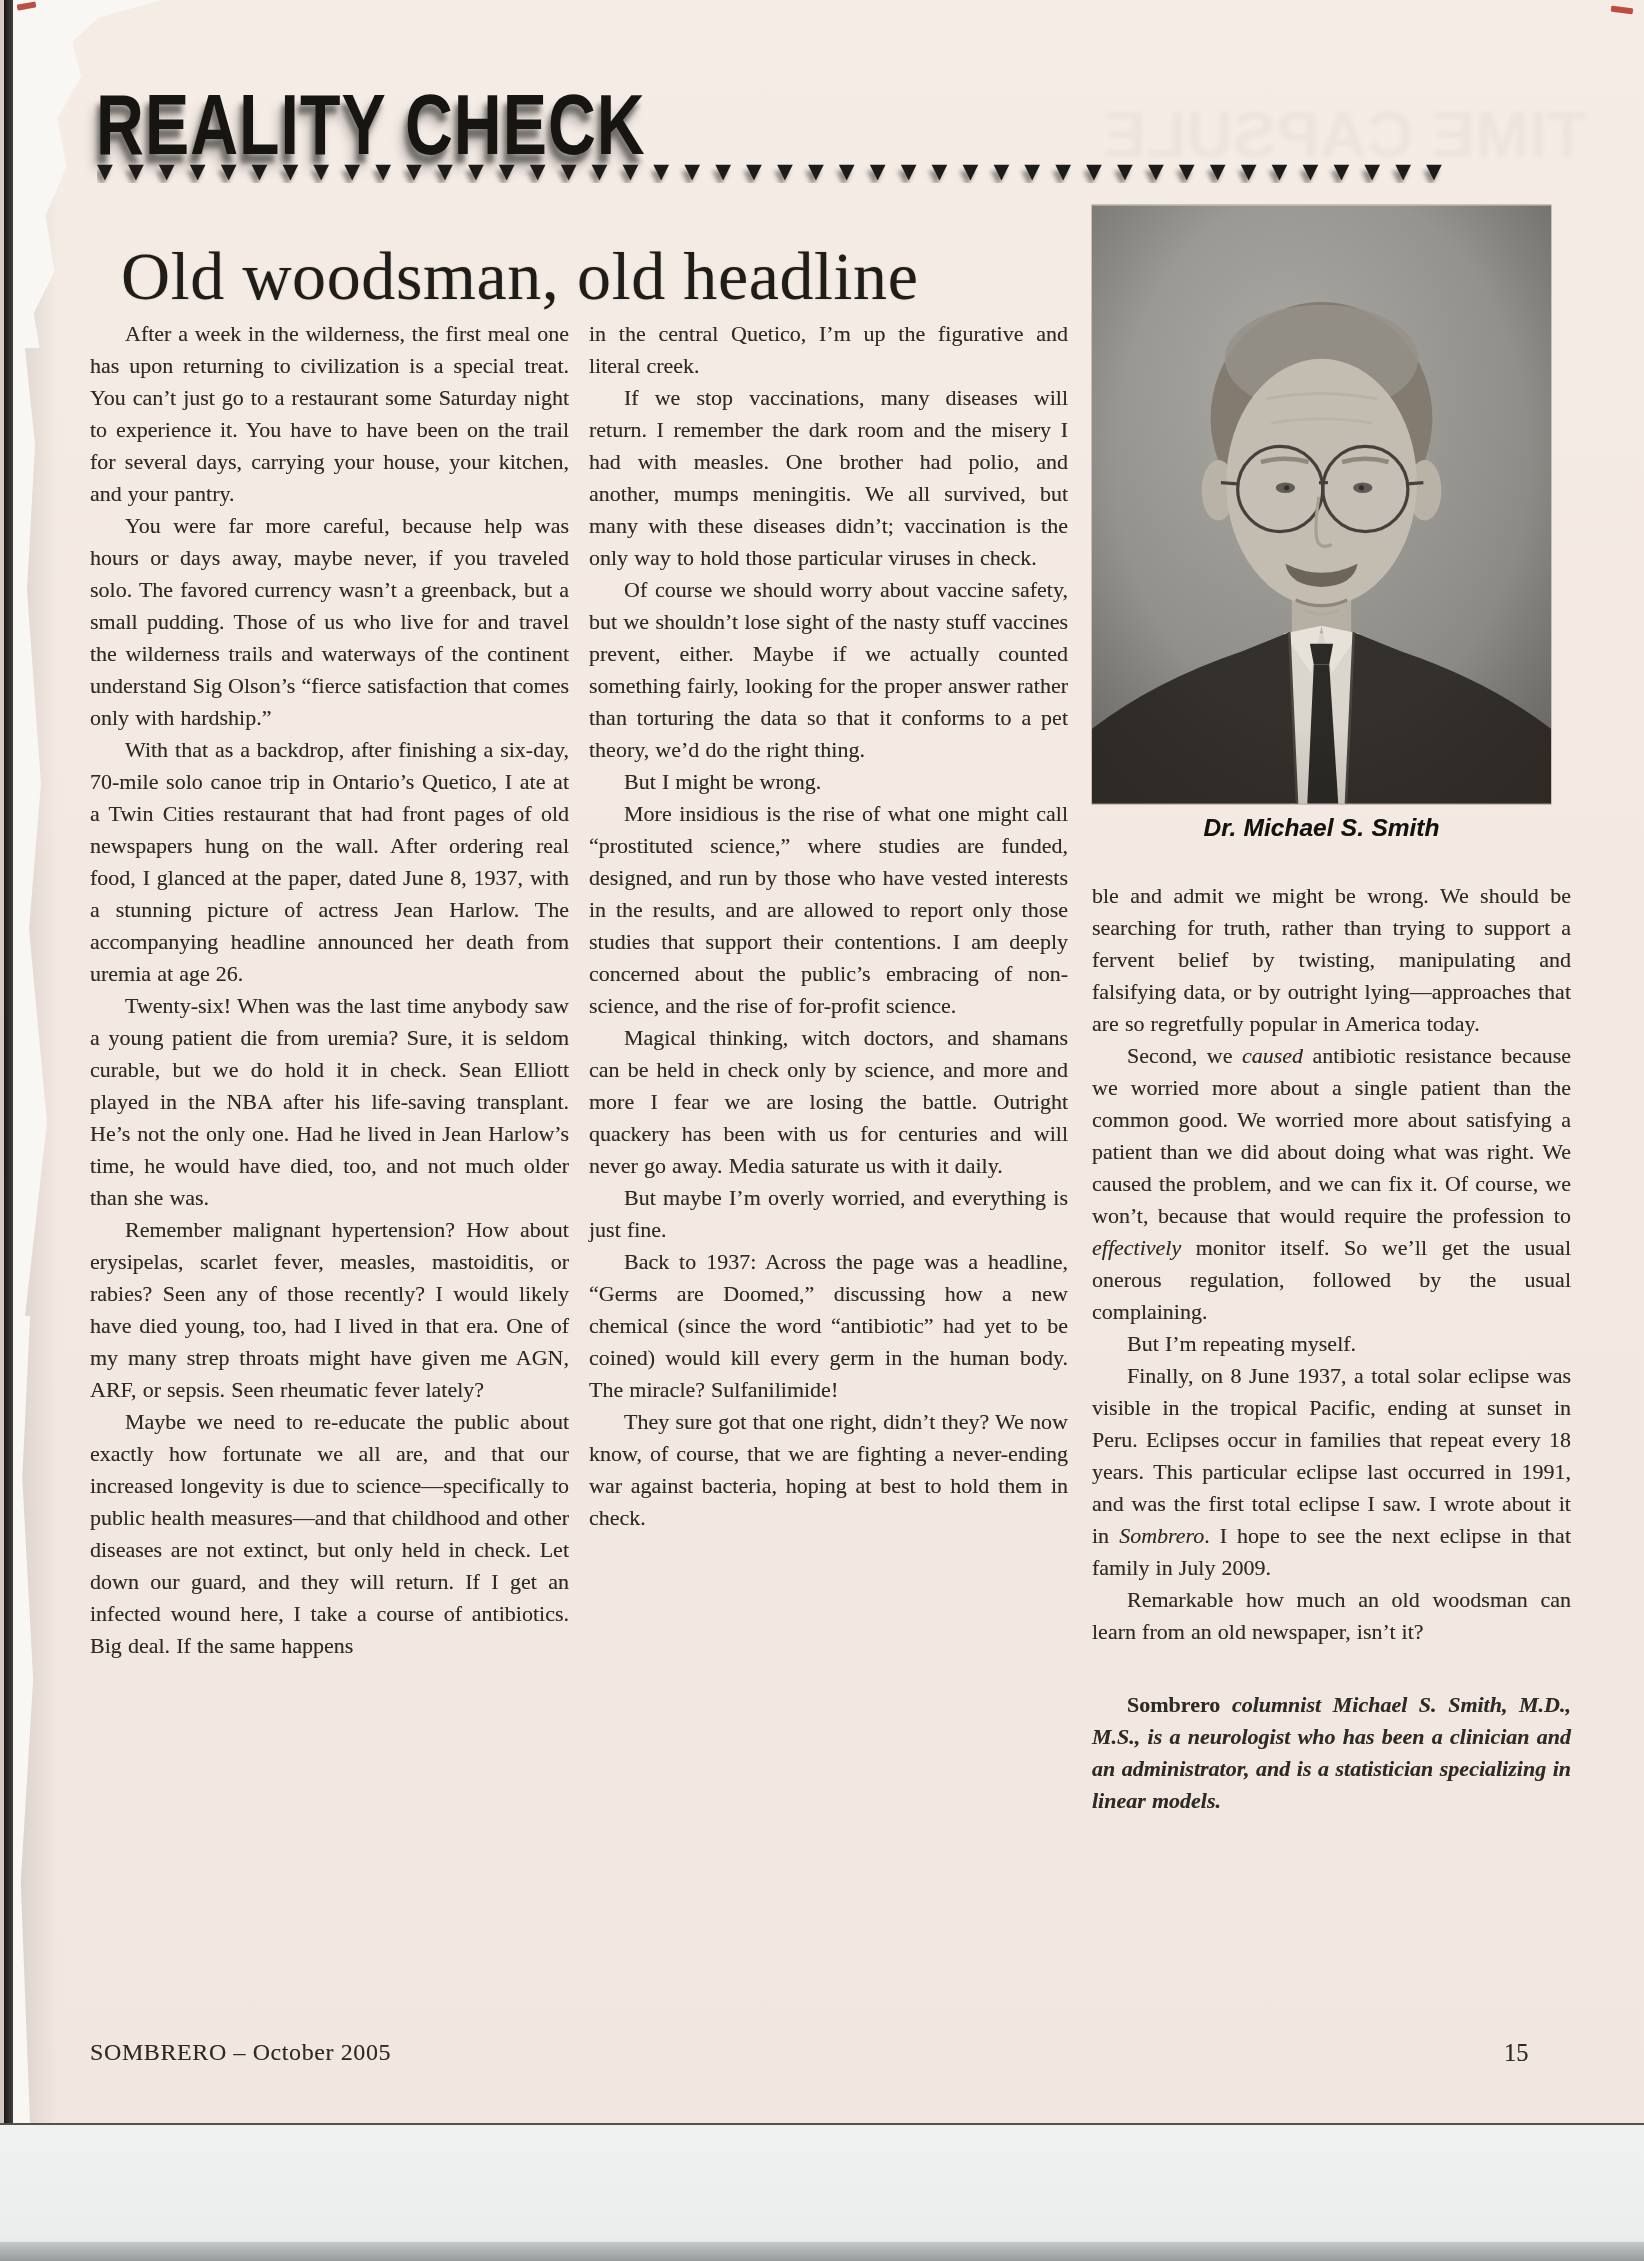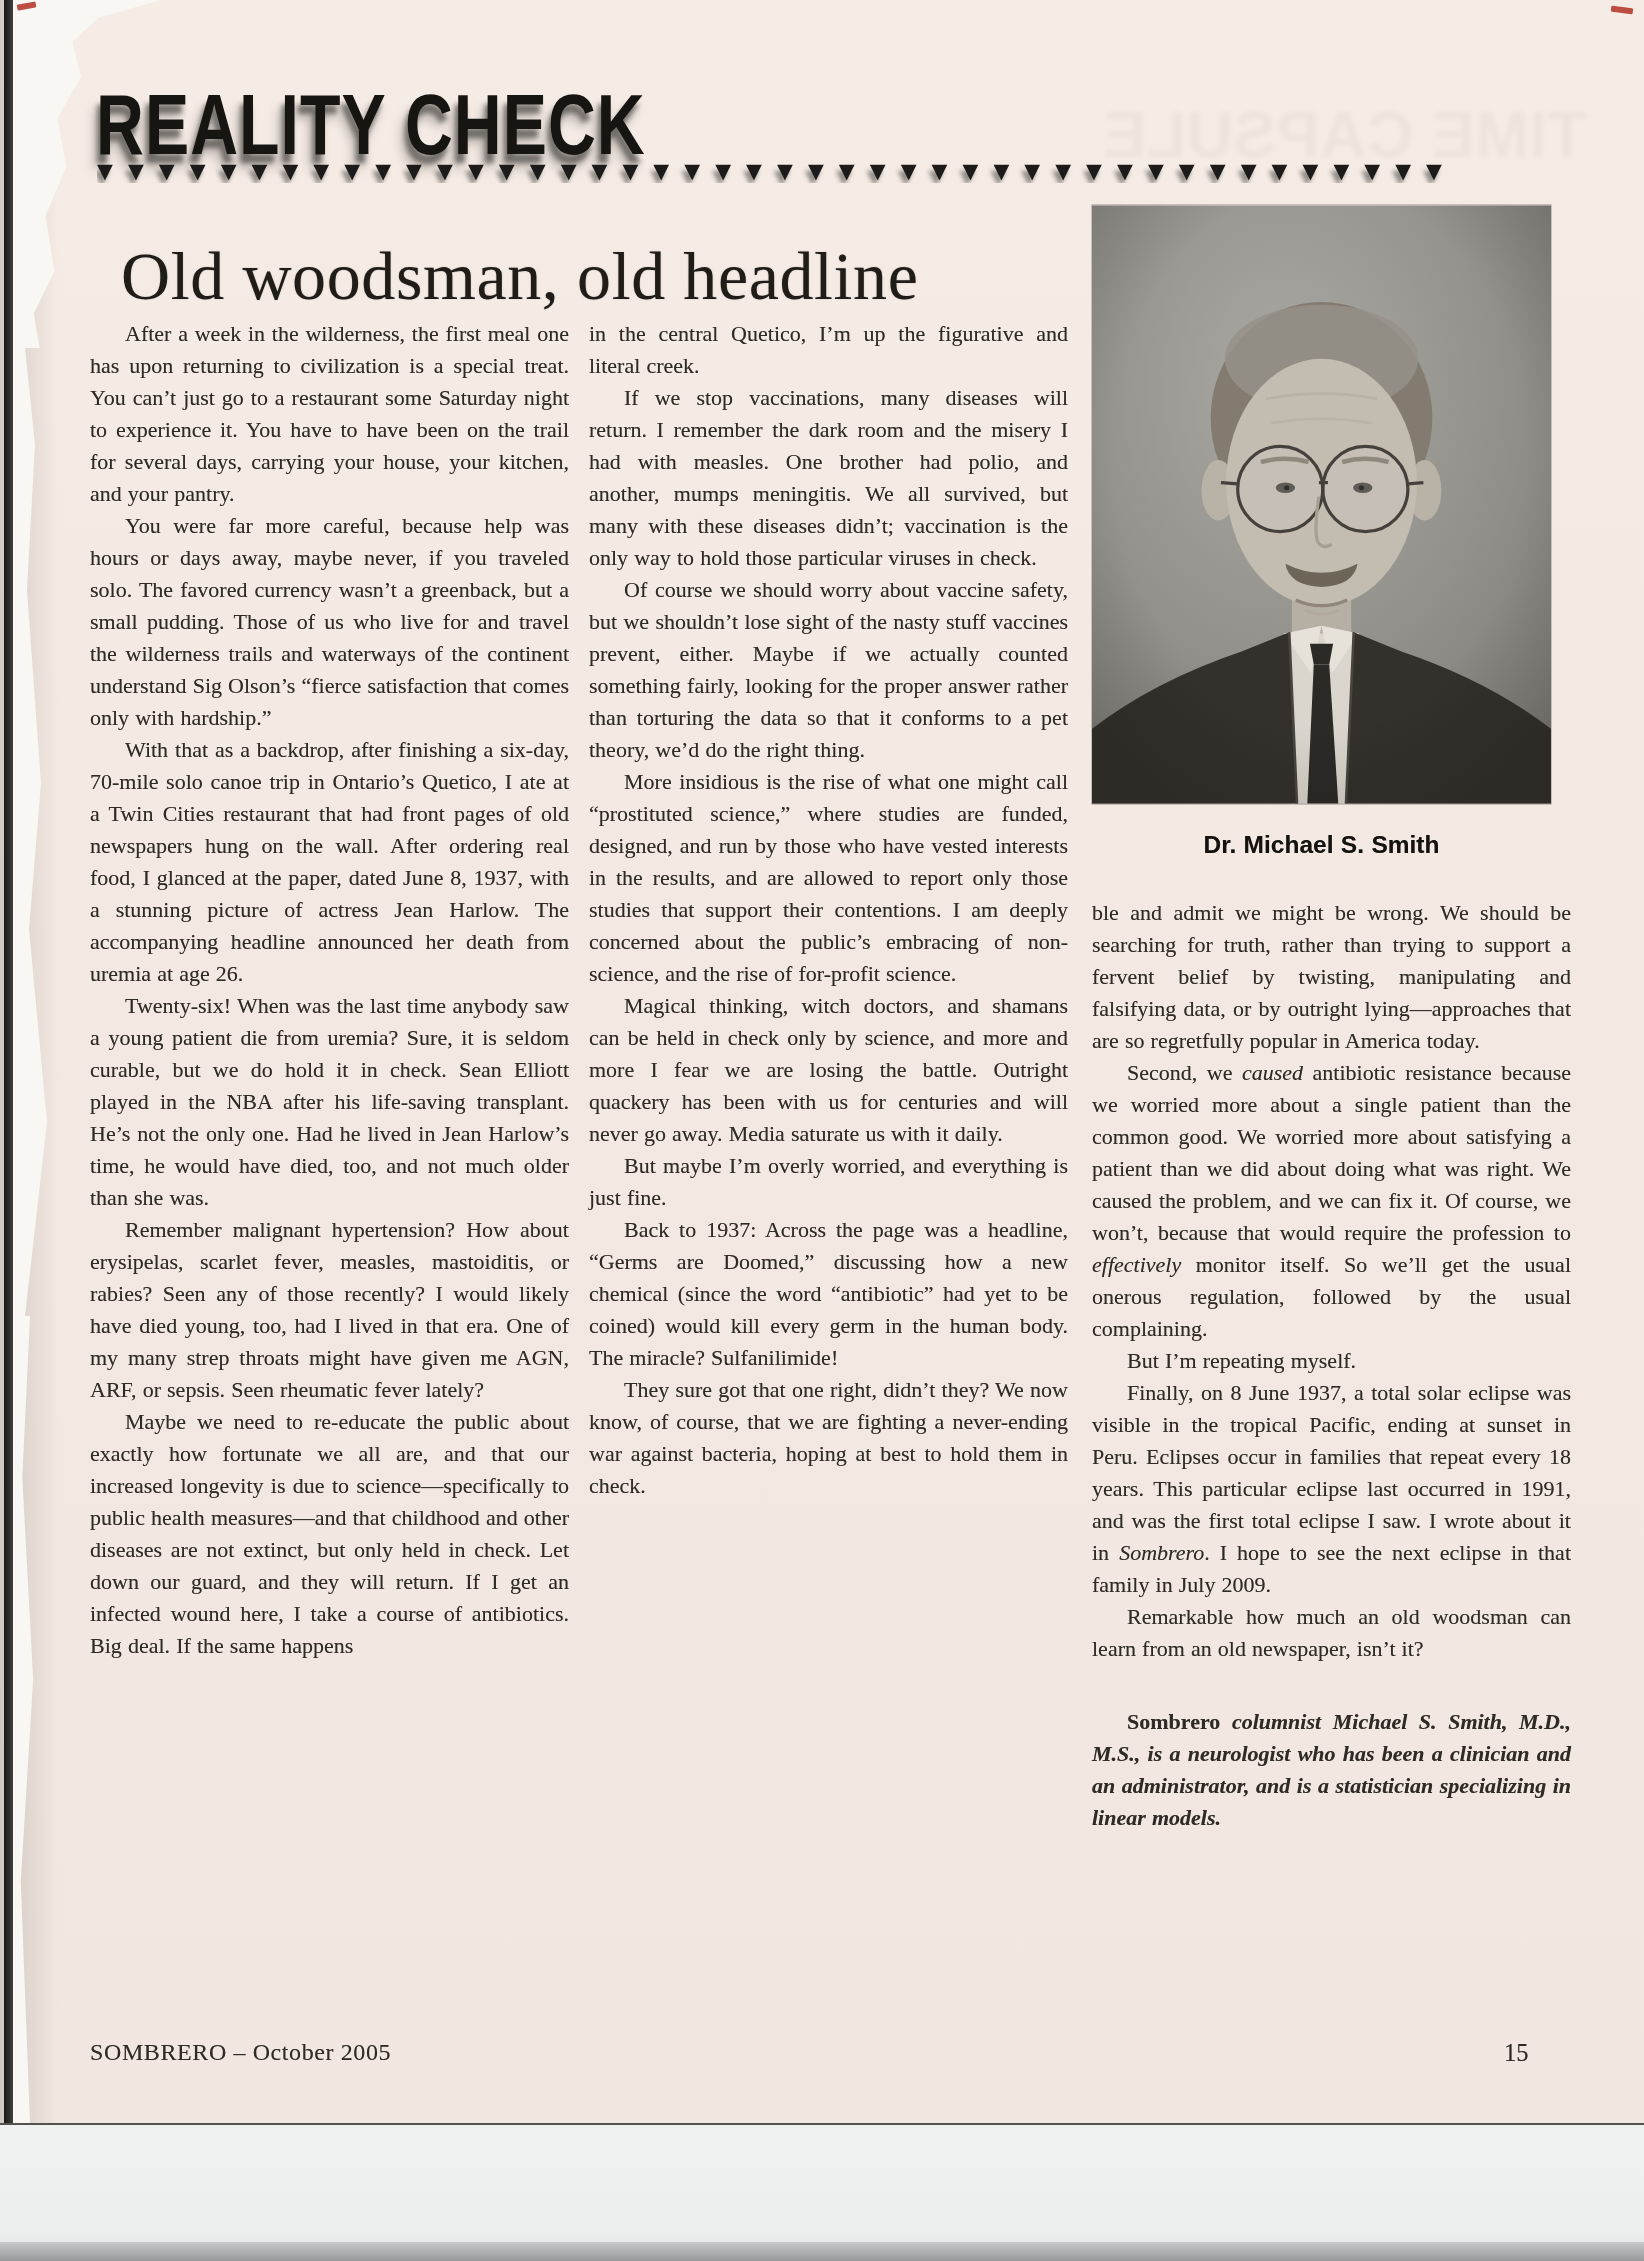--- a/index.html
+++ b/index.html
@@ -57,22 +57,22 @@
   #col2{left:589px;top:318px;}
   #col3{left:1092px;top:205px;}
   #col3 .col-text{margin-top:36px;}
   em{font-style:italic;}
   .bio{font-style:italic;margin-top:41px !important;font-weight:bold;}
   .bio em{font-style:normal;}
 
   
   figure{margin:0;width:459px;}
   .photo{width:459px;height:599px;display:block;box-shadow:0 0 0 0.6px rgba(110,104,96,.55);}
-  figcaption{margin-top:25px;text-align:center;font-family:"Liberation Sans",sans-serif;
-        font-weight:bold;font-size:24.5px;color:#14120f;
+  figcaption{margin-top:8px;text-align:center;font-family:"Liberation Sans",sans-serif;
+        font-weight:bold;font-style:italic;font-size:24.5px;color:#14120f;
         text-shadow:0 0 0.6px rgba(20,18,15,.4);}
 
   
   .footer-left{position:absolute;left:90px;top:2039px;font-size:24px;color:#2e2a25;
         letter-spacing:0.6px;text-shadow:0 0 0.6px rgba(46,42,37,.4);}
   .page-number{position:absolute;left:1504px;top:2039px;font-size:24.5px;color:#2e2a25;
         text-shadow:0 0 0.6px rgba(46,42,37,.4);}
 </style>
 </head>
 <body>
@@ -92,20 +92,21 @@
     <p>With that as a backdrop, after finishing a six-day, 70-mile solo canoe trip in Ontario’s Quetico, I ate at a Twin Cities restaurant that had front pages of old newspapers hung on the wall. After ordering real food, I glanced at the paper, dated June 8, 1937, with a stunning picture of actress Jean Harlow. The accompanying headline announced her death from uremia at age 26.</p>
     <p>Twenty-six! When was the last time anybody saw a young patient die from uremia? Sure, it is seldom curable, but we do hold it in check. Sean Elliott played in the NBA after his life-saving transplant. He’s not the only one. Had he lived in Jean Harlow’s time, he would have died, too, and not much older than she was.</p>
     <p>Remember malignant hypertension? How about erysipelas, scarlet fever, measles, mastoiditis, or rabies? Seen any of those recently? I would likely have died young, too, had I lived in that era. One of my many strep throats might have given me AGN, ARF, or sepsis. Seen rheumatic fever lately?</p>
     <p>Maybe we need to re-educate the public about exactly how fortunate we all are, and that our increased longevity is due to science—specifically to public health measures—and that childhood and other diseases are not extinct, but only held in check. Let down our guard, and they will return. If I get an infected wound here, I take a course of antibiotics. Big deal. If the same happens</p>
   </div>
 
   <div class="col" id="col2">
     <p class="noindent">in the central Quetico, I’m up the figurative and literal creek.</p>
     <p>If we stop vaccinations, many diseases will return. I remember the dark room and the misery I had with measles. One brother had polio, and another, mumps meningitis. We all survived, but many with these diseases didn’t; vaccination is the only way to hold those particular viruses in check.</p>
     <p>Of course we should worry about vaccine safety, but we shouldn’t lose sight of the nasty stuff vaccines prevent, either. Maybe if we actually counted something fairly, looking for the proper answer rather than torturing the data so that it conforms to a pet theory, we’d do the right thing.</p>
+    <p>But I might be wrong.</p>
     <p>More insidious is the rise of what one might call “prostituted science,” where studies are funded, designed, and run by those who have vested interests in the results, and are allowed to report only those studies that support their contentions. I am deeply concerned about the public’s embracing of non-science, and the rise of for-profit science.</p>
     <p>Magical thinking, witch doctors, and shamans can be held in check only by science, and more and more I fear we are losing the battle. Outright quackery has been with us for centuries and will never go away. Media saturate us with it daily.</p>
     <p>But maybe I’m overly worried, and everything is just fine.</p>
     <p>Back to 1937: Across the page was a headline, “Germs are Doomed,” discussing how a new chemical (since the word “antibiotic” had yet to be coined) would kill every germ in the human body. The miracle? Sulfanilimide!</p>
     <p>They sure got that one right, didn’t they? We now know, of course, that we are fighting a never-ending war against bacteria, hoping at best to hold them in check.</p>
   </div>
 
   <div class="col" id="col3">
     <figure>
       <svg class="photo" viewBox="0 0 712 928" xmlns="http://www.w3.org/2000/svg">

